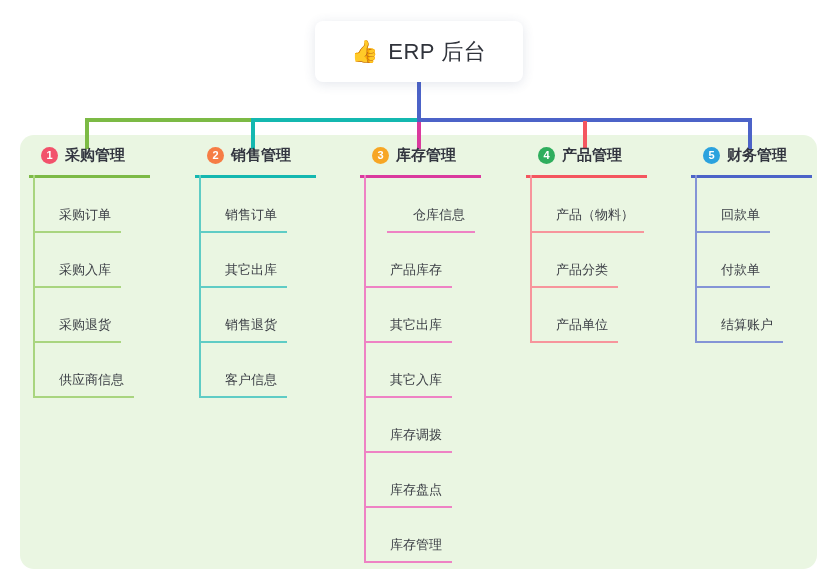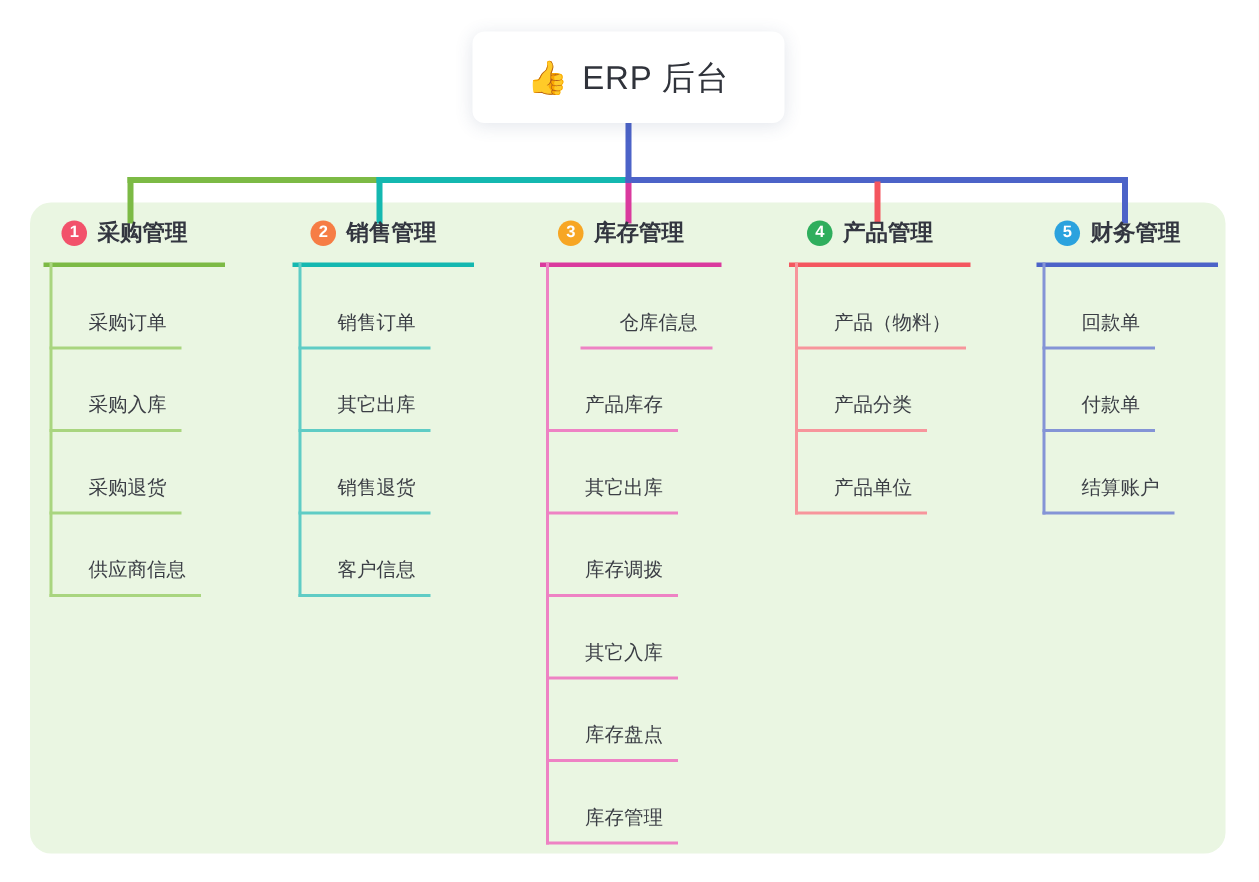--- a/index.html
+++ b/index.html
@@ -122,24 +122,24 @@
     <div class="item">
             <span class="item-label" style="border-bottom-color: rgb(238, 130, 196); margin-left: 23px;">仓库信息</span>
           </div>
           <div class="item">
             <span class="item-label" style="border-bottom-color: rgb(238, 130, 196);">产品库存</span>
           </div>
           <div class="item">
             <span class="item-label" style="border-bottom-color: rgb(238, 130, 196);">其它出库</span>
           </div>
           <div class="item">
-            <span class="item-label" style="border-bottom-color: rgb(238, 130, 196);">库存调拨</span>
+            <span class="item-label" style="border-bottom-color: rgb(238, 130, 196);">其它入库</span>
           </div>
           <div class="item">
-            <span class="item-label" style="border-bottom-color: rgb(238, 130, 196);">其它入库</span>
+            <span class="item-label" style="border-bottom-color: rgb(238, 130, 196);">库存调拨</span>
           </div>
           <div class="item">
             <span class="item-label" style="border-bottom-color: rgb(238, 130, 196);">库存盘点</span>
           </div>
           <div class="item">
             <span class="item-label" style="border-bottom-color: rgb(238, 130, 196);">库存管理</span>
           </div>
         </div>
   </div>
       <div class="branch" style="left: 526px;">

